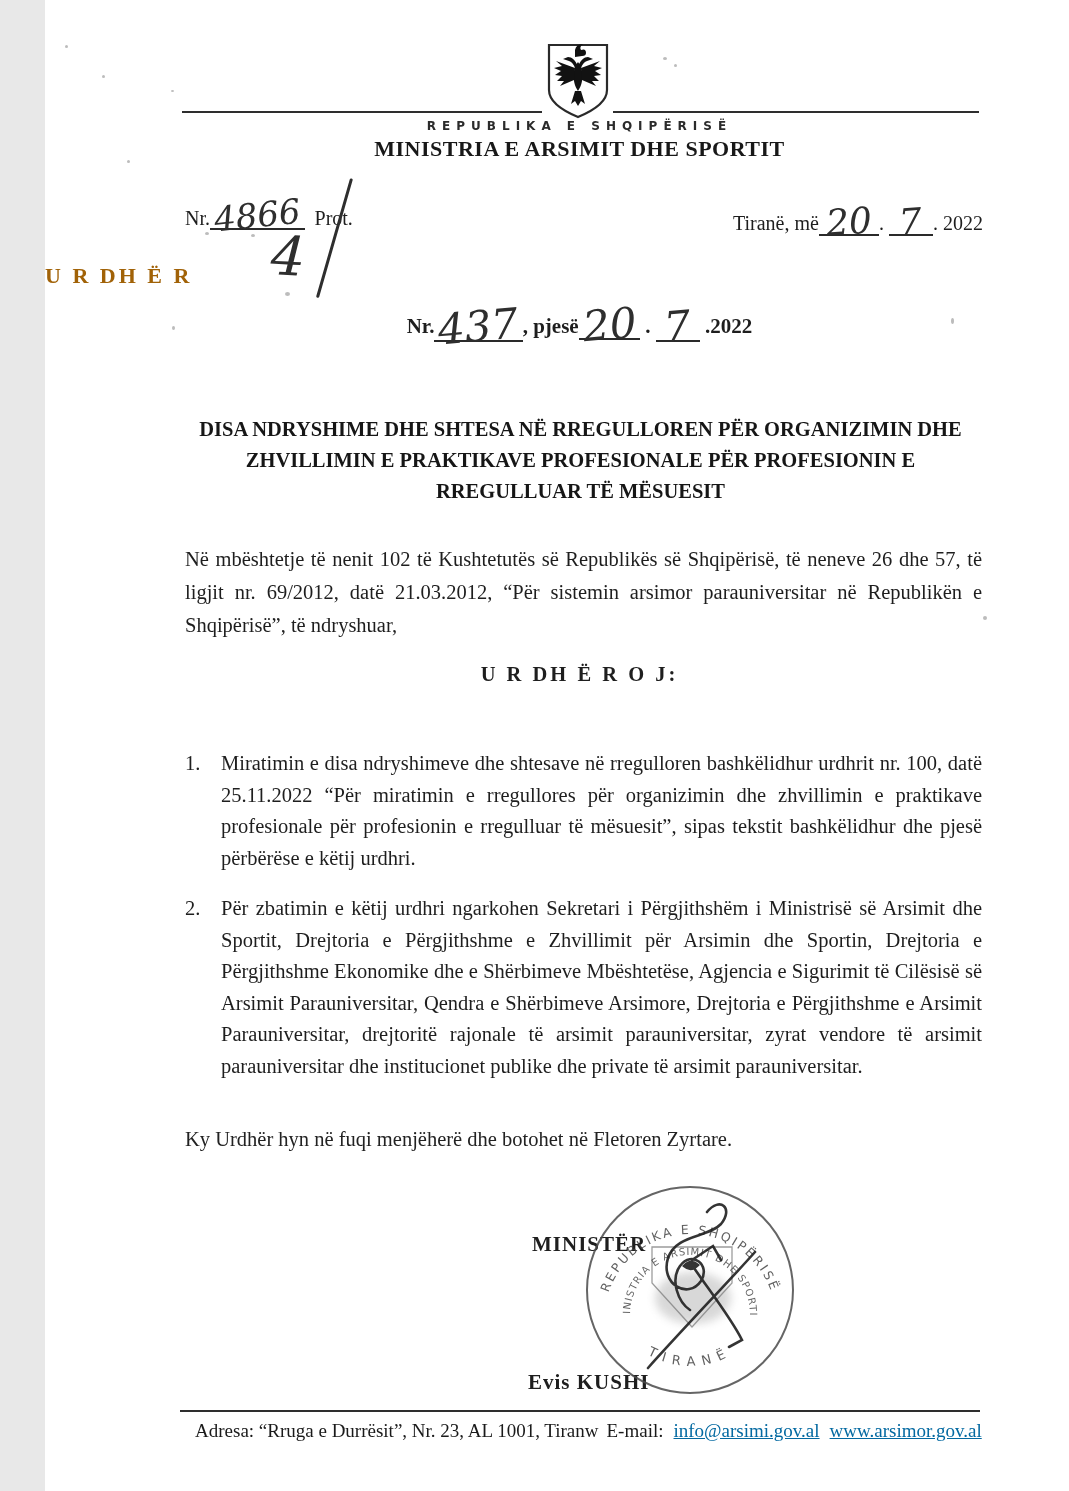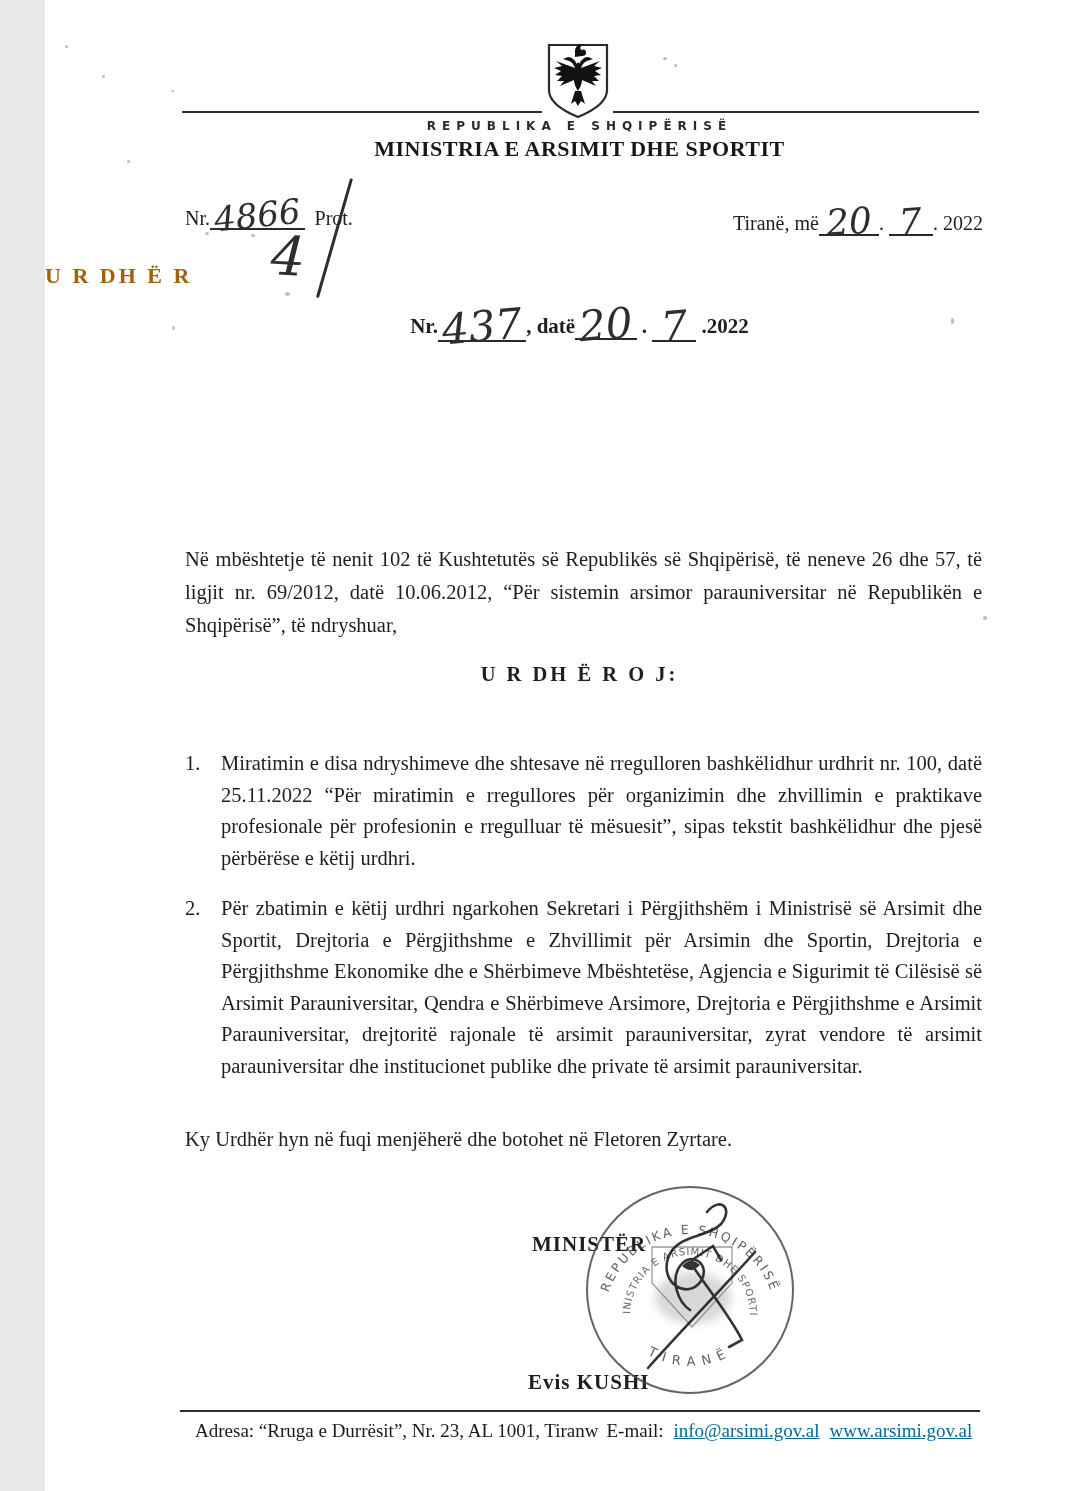--- a/index.html
+++ b/index.html
@@ -139,24 +139,25 @@
   </div>
   <div class="hw-slash"></div>
   <span class="hw hw-sub">4</span>
 
   <div class="dateline">
     <span>Tiranë, më</span><span class="ufield date-field"><span class="hw date-day">20</span></span><span>.</span> <span class="ufield date-field date-field-sm"><span class="hw date-day">7</span></span><span>. 2022</span>
   </div>
 
   <div class="order-heading">U R DH Ë R</div>
   <div class="order-line">
-    <span>Nr.</span><span class="ufield"><span class="hw order-num">437</span></span><span>, datë</span><span class="ufield date-field"><span class="hw order-num">20</span></span> <span>.</span> <span class="ufield date-field-sm ufield"><span class="hw order-num">7</span></span> <span>.2022</span>
-  </div>
-
-  <div class="preamble">Në mbështetje të nenit 102 të Kushtetutës së Republikës së Shqipërisë, të neneve 26 dhe 57, të ligjit nr. 69/2012, datë 10.06.2012, “Për sistemin arsimor parauniversitar në Republikën e Shqipërisë”, të ndryshuar,</div>
+    <span>Nr.</span><span class="ufield"><span class="hw order-num">437</span></span><span>, pjesë</span><span class="ufield date-field"><span class="hw order-num">20</span></span> <span>.</span> <span class="ufield date-field-sm ufield"><span class="hw order-num">7</span></span> <span>.2022</span>
+  </div>
+  <div class="subject">DISA NDRYSHIME DHE SHTESA NË RREGULLOREN PËR ORGANIZIMIN DHE ZHVILLIMIN E PRAKTIKAVE PROFESIONALE PËR PROFESIONIN E RREGULLUAR TË MËSUESIT</div>
+
+  <div class="preamble">Në mbështetje të nenit 102 të Kushtetutës së Republikës së Shqipërisë, të neneve 26 dhe 57, të ligjit nr. 69/2012, datë 21.03.2012, “Për sistemin arsimor parauniversitar në Republikën e Shqipërisë”, të ndryshuar,</div>
 
   <div class="urdheroj">U R DH Ë R O J:</div>
 
   <div class="item item-1">
     <span class="num">1.</span>
     <span class="txt">Miratimin e disa ndryshimeve dhe shtesave në rregulloren bashkëlidhur urdhrit nr. 100, datë 25.11.2022 “Për miratimin e rregullores për organizimin dhe zhvillimin e praktikave profesionale për profesionin e rregulluar të mësuesit”, sipas tekstit bashkëlidhur dhe pjesë përbërëse e këtij urdhri.</span>
   </div>
   <div class="item item-2">
     <span class="num">2.</span>
     <span class="txt">Për zbatimin e këtij urdhri ngarkohen Sekretari i Përgjithshëm i Ministrisë së Arsimit dhe Sportit, Drejtoria e Përgjithshme e Zhvillimit për Arsimin dhe Sportin, Drejtoria e Përgjithshme Ekonomike dhe e Shërbimeve Mbështetëse, Agjencia e Sigurimit të Cilësisë së Arsimit Parauniversitar, Qendra e Shërbimeve Arsimore, Drejtoria e Përgjithshme e Arsimit Parauniversitar, drejtoritë rajonale të arsimit parauniversitar, zyrat vendore të arsimit parauniversitar dhe institucionet publike dhe private të arsimit parauniversitar.</span>
@@ -193,16 +194,16 @@
       <path d="M 127,32 C 140,16 154,28 141,44 C 128,58 96,54 88,78 C 80,104 108,120 121,101 C 131,85 112,70 100,86 C 90,100 98,122 110,130"></path>
       <path d="M 175,72 C 152,98 100,152 68,188"></path>
       <path d="M 110,82 C 125,105 150,136 162,160 L 149,167"></path>
       <path d="M 112,80 L 133,66 L 141,80"></path>
       <path d="M 104,86 q 7,-7 14,-1 q -7,7 -14,1 Z" fill="#1f1f1f"></path>
     </g>
   </svg>
 
   <div class="footer-rule"></div>
   <div class="footer-text">
-    <span>Adresa: “Rruga e Durrësit”, Nr. 23, AL 1001, Tiranw</span><span class="lbl">E-mail:</span><span class="link">info@arsimi.gov.al</span><span class="link">www.arsimi.gov.al</span>
+    <span>Adresa: “Rruga e Durrësit”, Nr. 23, AL 1001, Tiranw</span><span class="lbl">E-mail:</span><span class="link">info@arsimi.gov.al</span><span class="link">www.arsimor.gov.al</span>
   </div>
 
 </div>
 
 </body></html>

